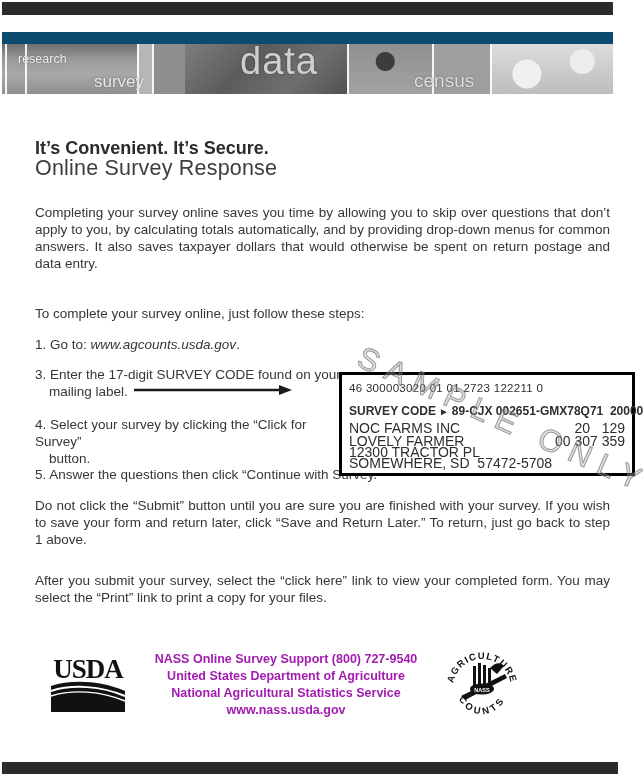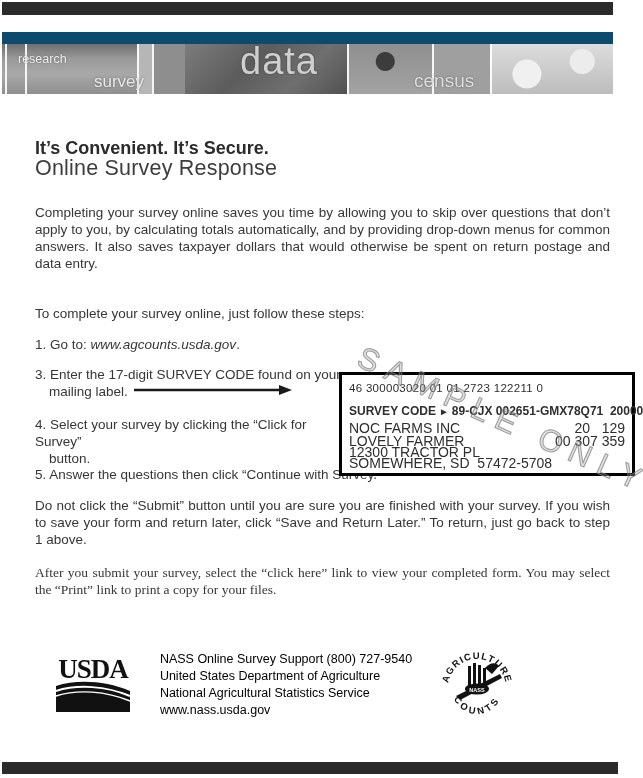--- a/index.html
+++ b/index.html
@@ -56,25 +56,25 @@
   .watermark {
     position:absolute; left:328px; top:-18px; z-index:3; pointer-events:none;
     transform:rotate(24deg); transform-origin:left top;
     font-size:31px; letter-spacing:9px; font-weight:400;
     color:rgba(150,150,150,0.30); -webkit-text-stroke:1px rgba(125,125,125,0.75);
     white-space:nowrap;
   }
 
   .step5 { margin-top:4px; }
   .para  { margin-top:14px; text-align:justify; }
-  .para2 { margin-top:16px;font-family:Liberation Serif, serif; }
+  .para2 { margin-top:24px; }
 
   
   .footer { position:absolute; top:648px; left:0; width:568px; display:flex; align-items:center; justify-content:center; gap:28px; }
-  .footer-text { text-align:left; font-weight:normal; font-size:12.5px; line-height:17px; color:#000000; }
+  .footer-text { text-align:center; font-weight:bold; font-size:12.5px; line-height:17px; color:#a21caf; }
   .usda-logo svg, .seal svg { display:block; }
 </style>
 </head>
 <body>
 
 <div class="page">
 
   <div class="top-bar"></div>
 
   <div class="banner">

